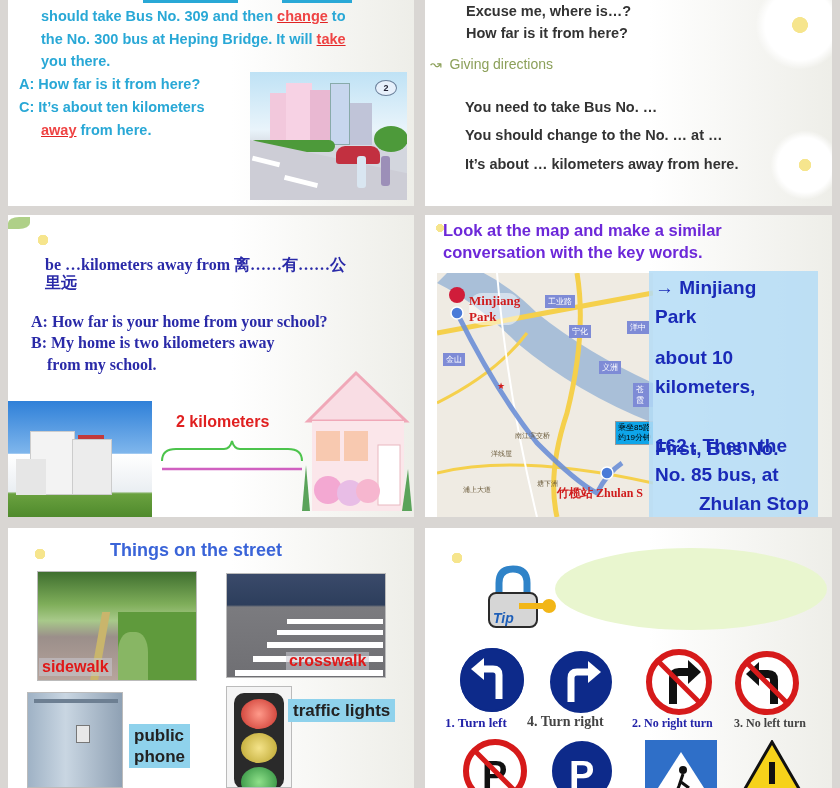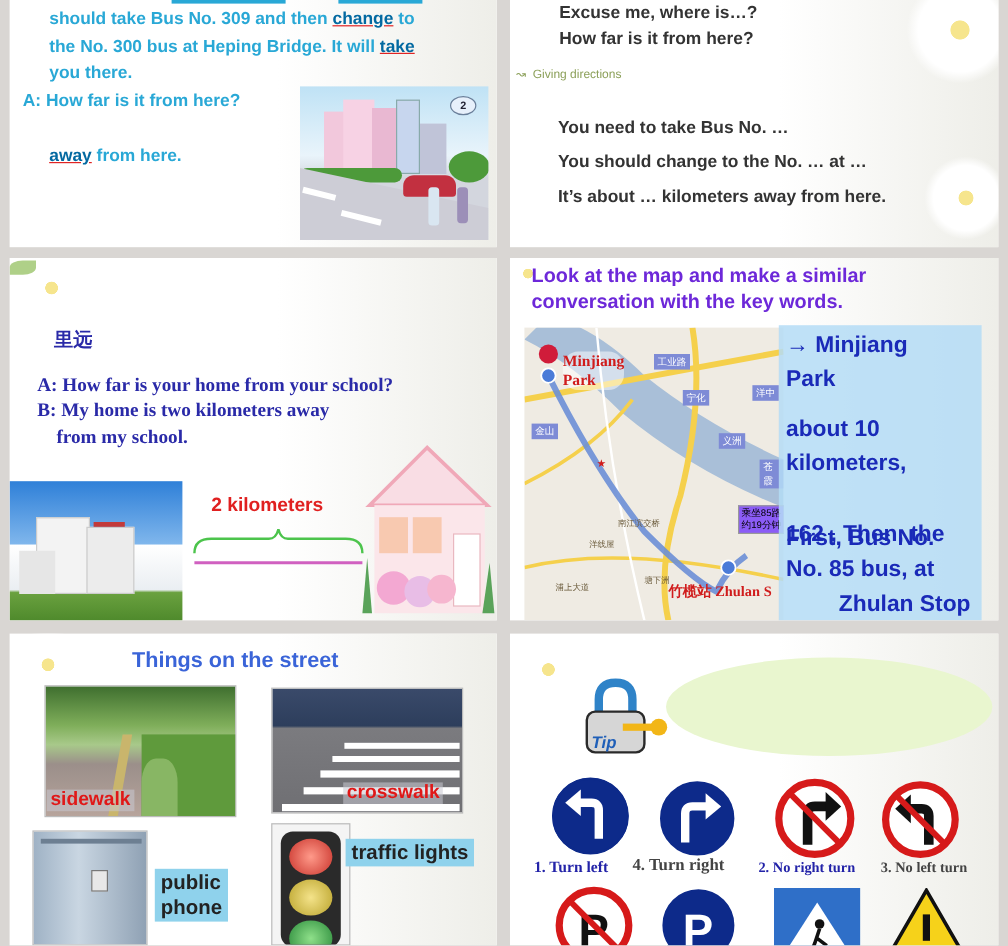--- a/index.html
+++ b/index.html
@@ -7,32 +7,32 @@
   body { background: #d9d6d3; position: relative; font-family: "Liberation Sans", sans-serif; }
   .slide { position: absolute; background: #ffffff; overflow: hidden; }
   .slide .bgfade { position: absolute; inset: 0; background: linear-gradient(90deg, rgba(255,255,255,0) 55%, rgba(236,236,230,0.9) 100%); }
   .flower { position: absolute; border-radius: 50%; background: radial-gradient(circle, #f6e58d 0 12%, #ffffff 13% 55%, rgba(255,255,255,0) 70%); }
   .leaf { position: absolute; border-radius: 50% 0; background: #9bc46a; opacity: .8; }
   .abs { position: absolute; }
 
   
   #s1 { left: 8px; top: 0; width: 406px; height: 206px; }
   .s1txt { position: absolute; font-weight: bold; font-size: 14.5px; color: #29a8d6; line-height: 22.5px; white-space: nowrap; }
-  .blank { color: #0369a1; text-decoration: underline; text-decoration-color: #e02424; }
+  .blank { color: #ef4444; text-decoration: underline; text-decoration-color: #e02424; }
   .toprule { position:absolute; top:0; height:3px; background:#29a8d6; }
   .illus { position: absolute; left: 242px; top: 72px; width: 157px; height: 128px; background: linear-gradient(180deg, #bfe2f5 0%, #e9f4fb 45%, #d3d6de 60%); overflow: hidden; }
   .bld { position: absolute; bottom: 55px; }
   .road { position: absolute; left: 0; bottom: 0; width: 100%; height: 60px; background: #cdcdd6; transform: skewY(12deg); transform-origin: left bottom; }
   .dash { position: absolute; height: 5px; background: #fff; transform: rotate(14deg); }
   .bubble2 { position: absolute; right: 10px; top: 8px; width: 22px; height: 16px; border: 1px solid #6a7f9a; border-radius: 50%; background: #e7f0fb; font-size: 9px; font-weight: bold; text-align: center; line-height: 14px; color: #223; }
 
   
   #s2 { left: 425px; top: 0; width: 407px; height: 206px; }
   .s2txt { position: absolute; font-weight: bold; font-size: 14.5px; color: #333333; white-space: nowrap; }
-  .giving { position: absolute; left: 5px; top: 56px; font-size: 10px; color: #8ca05a; white-space: nowrap; }
+  .giving { position: absolute; left: 5px; top: 56px; font-size: 14px; color: #8ca05a; white-space: nowrap; }
 
   
   #s3 { left: 8px; top: 215px; width: 406px; height: 302px; }
   .s3txt { position: absolute; font-family: "Liberation Serif", serif; font-weight: bold; color: #2a2aa8; white-space: nowrap; font-size: 16px; }
   .school { position: absolute; left: 0; top: 186px; width: 144px; height: 116px; background: linear-gradient(180deg, #2f80d8 0%, #7fb6ec 45%, #ffffff 46%, #eaeef2 78%, #6aa13f 80%, #4f8a2c 100%); overflow:hidden; }
   .house { position: absolute; left: 290px; top: 150px; width: 116px; height: 152px; }
 
   
   #s4 { left: 425px; top: 215px; width: 407px; height: 302px; }
   .s4title { position: absolute; left: 18px; top: 4px; font-weight: bold; font-size: 16.5px; color: #6d28d9; line-height: 22px; white-space: nowrap; }
@@ -62,20 +62,21 @@
   <div class="toprule" style="left:274px;width:70px;"></div>
 
   <div class="s1txt" style="left:33px;top:5px;">
     <span>should take Bus No. 309 and then </span><span class="blank">change</span><span> to</span>
   </div>
   <div class="s1txt" style="left:33px;top:28px;">
     <span>the No. 300 bus at Heping Bridge.  It will </span><span class="blank">take</span>
   </div>
   <div class="s1txt" style="left:33px;top:50px;">you there.</div>
   <div class="s1txt" style="left:11px;top:73px;">A: How far is it from here?</div>
+  <div class="s1txt" style="left:11px;top:96px;">C: It’s about ten kilometers</div>
   <div class="s1txt" style="left:33px;top:119px;">
     <span class="blank">away</span><span> from here.</span>
   </div>
 
   <div class="illus">
     <div class="bld" style="left:20px;width:20px;height:52px;background:#f2c8dc;"></div>
     <div class="bld" style="left:36px;width:26px;height:62px;background:#f7d2e4;"></div>
     <div class="bld" style="left:60px;width:26px;height:55px;background:#e9b8d2;"></div>
     <div class="bld" style="left:80px;width:20px;height:62px;background:#c7d6ee;border:1px solid #8aa;"></div>
     <div class="bld" style="left:100px;width:22px;height:42px;background:#c0c4d8;"></div>
@@ -100,20 +101,21 @@
   <div class="giving"><span>↝</span>&nbsp;&nbsp;<span>Giving directions</span></div>
   <div class="s2txt" style="left:40px;top:99px;">You need to take Bus No. …</div>
   <div class="s2txt" style="left:40px;top:156px;">It’s about … kilometers away from here.</div>
   <div class="s2txt" style="left:40px;top:127px;">You should change to the No. … at …</div>
 </div>
 
 <div class="slide" id="s3">
   <div class="bgfade"></div>
   <div class="flower" style="left:5px;top:-5px;width:60px;height:60px;"></div>
   <div class="leaf" style="left:0;top:2px;width:22px;height:12px;"></div>
+  <div class="s3txt" style="left:37px;top:40px;">be …kilometers away from   离……有……公</div>
   <div class="s3txt" style="left:37px;top:58px;">里远</div>
   <div class="s3txt" style="left:23px;top:98px;">A: How far is your home from your school?</div>
   <div class="s3txt" style="left:23px;top:119px;">B: My home is two kilometers away</div>
   <div class="s3txt" style="left:23px;top:141px;white-space:pre;">    from my school.</div>
 
   <div class="school">
     <div class="abs" style="left:22px;top:30px;width:45px;height:64px;background:#f3f3f3;border:1px solid #ccc;"></div>
     <div class="abs" style="left:64px;top:38px;width:40px;height:56px;background:#ececec;border:1px solid #ccc;"></div>
     <div class="abs" style="left:8px;top:58px;width:30px;height:36px;background:#e6e6e6;"></div>
     <div class="abs" style="left:70px;top:34px;width:26px;height:4px;background:#c23a3a;"></div>
@@ -170,21 +172,21 @@
     <div class="abs" style="left:108px;top:22px;font-size:8px;color:#fff;background:#7e8bd6;padding:1px 3px;">工业路</div>
     <div class="abs" style="left:132px;top:52px;font-size:8px;color:#fff;background:#7e8bd6;padding:1px 3px;">宁化</div>
     <div class="abs" style="left:190px;top:48px;font-size:8px;color:#fff;background:#7e8bd6;padding:1px 3px;">洋中</div>
     <div class="abs" style="left:6px;top:80px;font-size:8px;color:#fff;background:#7e8bd6;padding:1px 3px;">金山</div>
     <div class="abs" style="left:162px;top:88px;font-size:8px;color:#fff;background:#7e8bd6;padding:1px 3px;">义洲</div>
     <div class="abs" style="left:196px;top:110px;font-size:8px;color:#fff;background:#7e8bd6;padding:1px 3px;">苍霞</div>
     <div class="abs" style="left:78px;top:158px;font-size:7px;color:#6a5a3a;white-space:nowrap;">南江滨交桥</div>
     <div class="abs" style="left:54px;top:176px;font-size:7px;color:#6a5a3a;">洋线屋</div>
     <div class="abs" style="left:100px;top:206px;font-size:7px;color:#6a5a3a;">塘下洲</div>
     <div class="abs" style="left:26px;top:212px;font-size:7px;color:#6a5a3a;">浦上大道</div>
-    <div class="abs" style="left:178px;top:148px;font-size:8px;line-height:10px;background:#8b5cf6;border:1px solid #999;padding:1px 2px;white-space:nowrap;">
+    <div class="abs" style="left:178px;top:148px;font-size:8px;line-height:10px;background:#0ea5e9;border:1px solid #999;padding:1px 2px;white-space:nowrap;">
       <div>乘坐85路</div>
       <div>约19分钟</div>
     </div>
     <div class="abs" style="left:120px;top:212px;font-family:'Liberation Serif',serif;font-weight:bold;font-size:12px;color:#d01c1c;white-space:nowrap;">竹榄站 Zhulan S</div>
   </div>
 
   <div class="keybox">
     <div class="keytxt" style="left:6px;top:6px;">→ Minjiang</div>
     <div class="keytxt" style="left:6px;top:35px;">Park</div>
     <div class="keytxt" style="left:6px;top:76px;">about 10</div>

